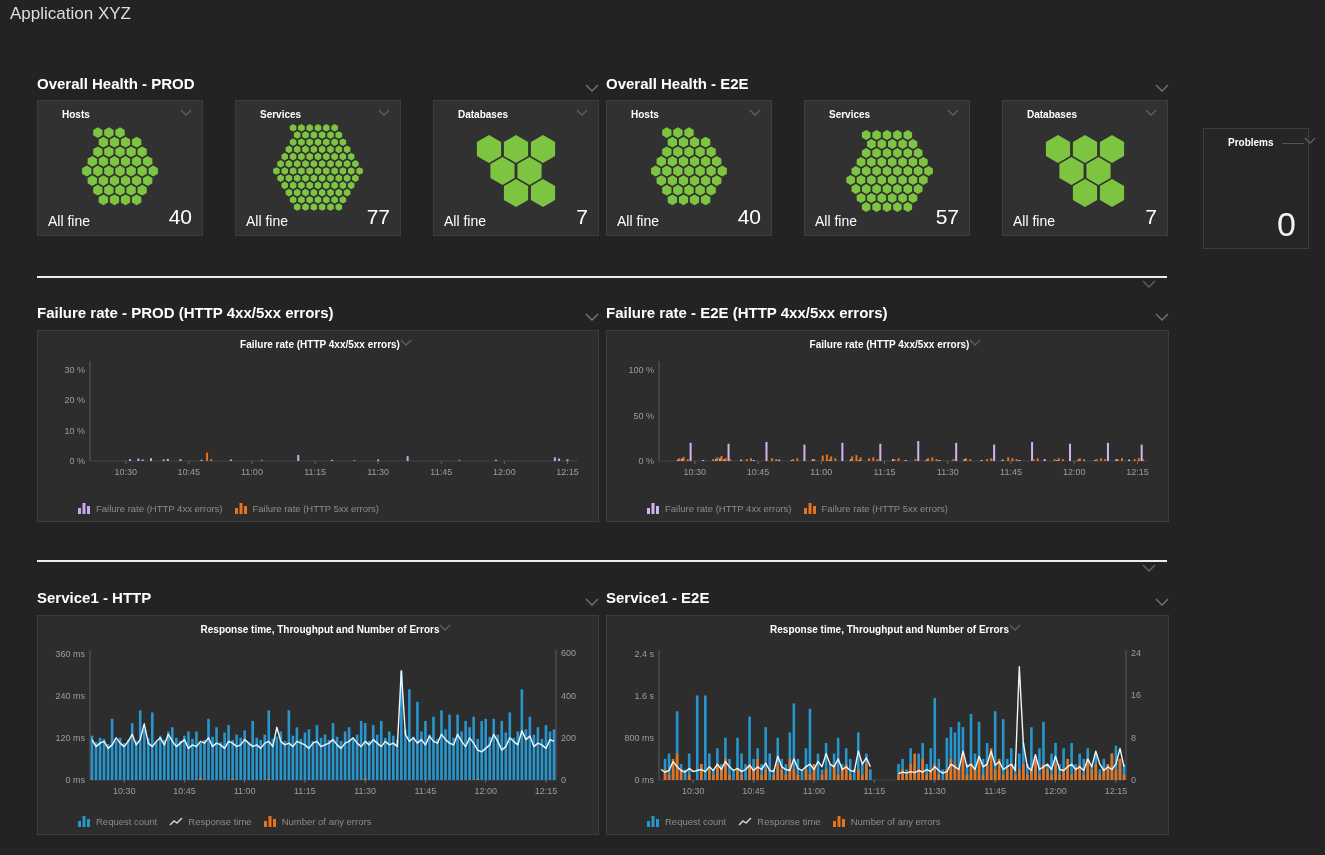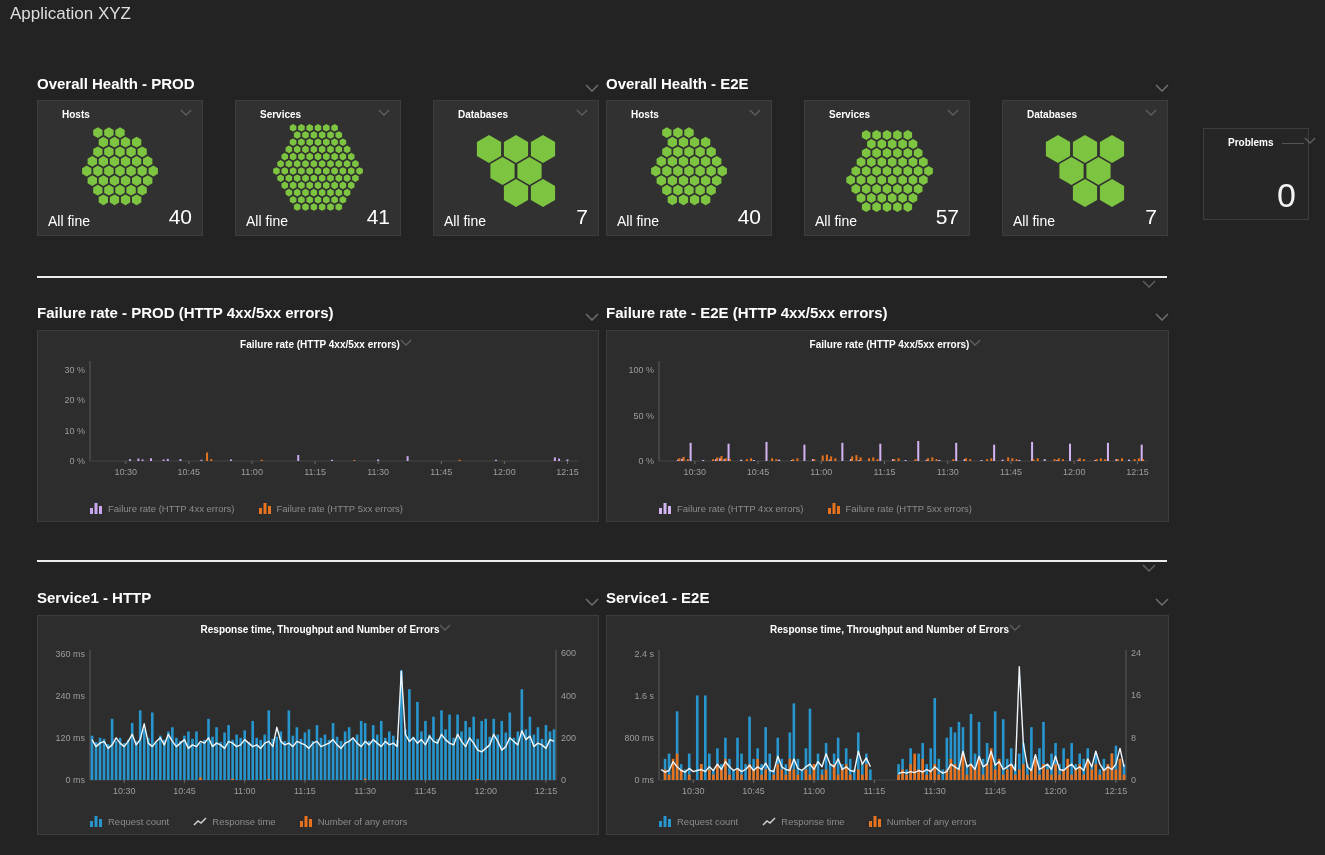--- a/index.html
+++ b/index.html
@@ -11,30 +11,30 @@
   .chev{display:inline-flex;color:#5f5f5f;line-height:0;}
   .sec-head .chev{color:#6f6f6f;}
   .tile{position:absolute;background:#313131;border:1px solid #3d3d3d;box-sizing:border-box;padding-left:14px;}
   .health-tile{width:166px;height:136px;}
   .tile-head{display:flex;justify-content:space-between;align-items:flex-start;padding:8px 10px 0 10px;}
   .tile-label{font-size:10px;font-weight:bold;color:#ffffff;}
   .hexwrap{position:absolute;top:22px;left:0;width:164px;height:96px;}
   .tile-foot{position:absolute;bottom:6px;left:10px;right:10px;display:flex;justify-content:space-between;align-items:flex-end;}
   .foot-status{font-size:14px;font-weight:normal;color:#ffffff;}
   .foot-count{font-size:21px;color:#ffffff;}
-  .prob-tile{width:106px;height:92px;background:#262626;}
+  .prob-tile{width:106px;height:121px;background:#262626;}
   .prob-line{width:22px;height:1px;background:#555555;margin-top:6px;margin-left:8px;}
   .prob-count{position:absolute;right:12px;bottom:4px;font-size:34px;font-weight:300;color:#f4f4f4;}
   .divider{position:absolute;height:2px;background:#ededed;}
   .sec-chev{position:absolute;}
   .chart-tile{background:#2d2d2d;border:1px solid #3d3d3d;}
   .chart-head{display:flex;justify-content:center;align-items:flex-start;padding:8px 12px 0 14px;}
   .chart-title{font-size:10px;font-weight:bold;color:#ffffff;}
   .chart-svg{position:absolute;left:8px;top:26px;}
-  .legend{position:absolute;left:52px;bottom:7px;display:flex;gap:24px;}
+  .legend{position:absolute;left:40px;bottom:7px;display:flex;gap:12px;}
   .leg-item{display:flex;align-items:center;gap:5px;color:#8c8c8c;font-size:9.5px;cursor:pointer;}
   .leg-icon{display:inline-flex;line-height:0;}
 </style>
 </head>
 <body>
 
 <div class="canvas">
 
   <div class="app-title">Application XYZ</div>
 
@@ -214,21 +214,21 @@
           <polygon points="60.4,17.3 60.4,21.1 57.1,23.0 53.8,21.1 53.8,17.3 57.1,15.4" fill="#7dc540"></polygon>
           <polygon points="60.4,2.9 60.4,6.7 57.1,8.6 53.8,6.7 53.8,2.9 57.1,1.0" fill="#7dc540"></polygon>
           <polygon points="68.7,2.9 68.7,6.7 65.4,8.6 62.1,6.7 62.1,2.9 65.4,1.0" fill="#7dc540"></polygon>
           <polygon points="77.0,2.9 77.0,6.7 73.7,8.6 70.4,6.7 70.4,2.9 73.7,1.0" fill="#7dc540"></polygon>
           <polygon points="85.3,2.9 85.3,6.7 82.0,8.6 78.7,6.7 78.7,2.9 82.0,1.0" fill="#7dc540"></polygon>
           <polygon points="93.6,2.9 93.6,6.7 90.3,8.6 87.0,6.7 87.0,2.9 90.3,1.0" fill="#7dc540"></polygon>
           <polygon points="101.9,2.9 101.9,6.7 98.6,8.6 95.3,6.7 95.3,2.9 98.6,1.0" fill="#7dc540"></polygon>
         </svg></div>
     <div class="tile-foot">
         <span class="foot-status">All fine</span>
-      <span class="foot-count">41</span>
+      <span class="foot-count">77</span>
       </div>
   </div>
   <div class="tile health-tile" style="left:433px;top:100px;">
     <div class="tile-head">
         <span class="tile-label">Databases</span>
       <span class="chev">
           <svg width="12" height="7" viewBox="0 0 14 8">
             <path d="M1 1 L7 7 L13 1" fill="none" stroke="currentColor" stroke-width="1.5"></path>
           </svg>
         </span>

